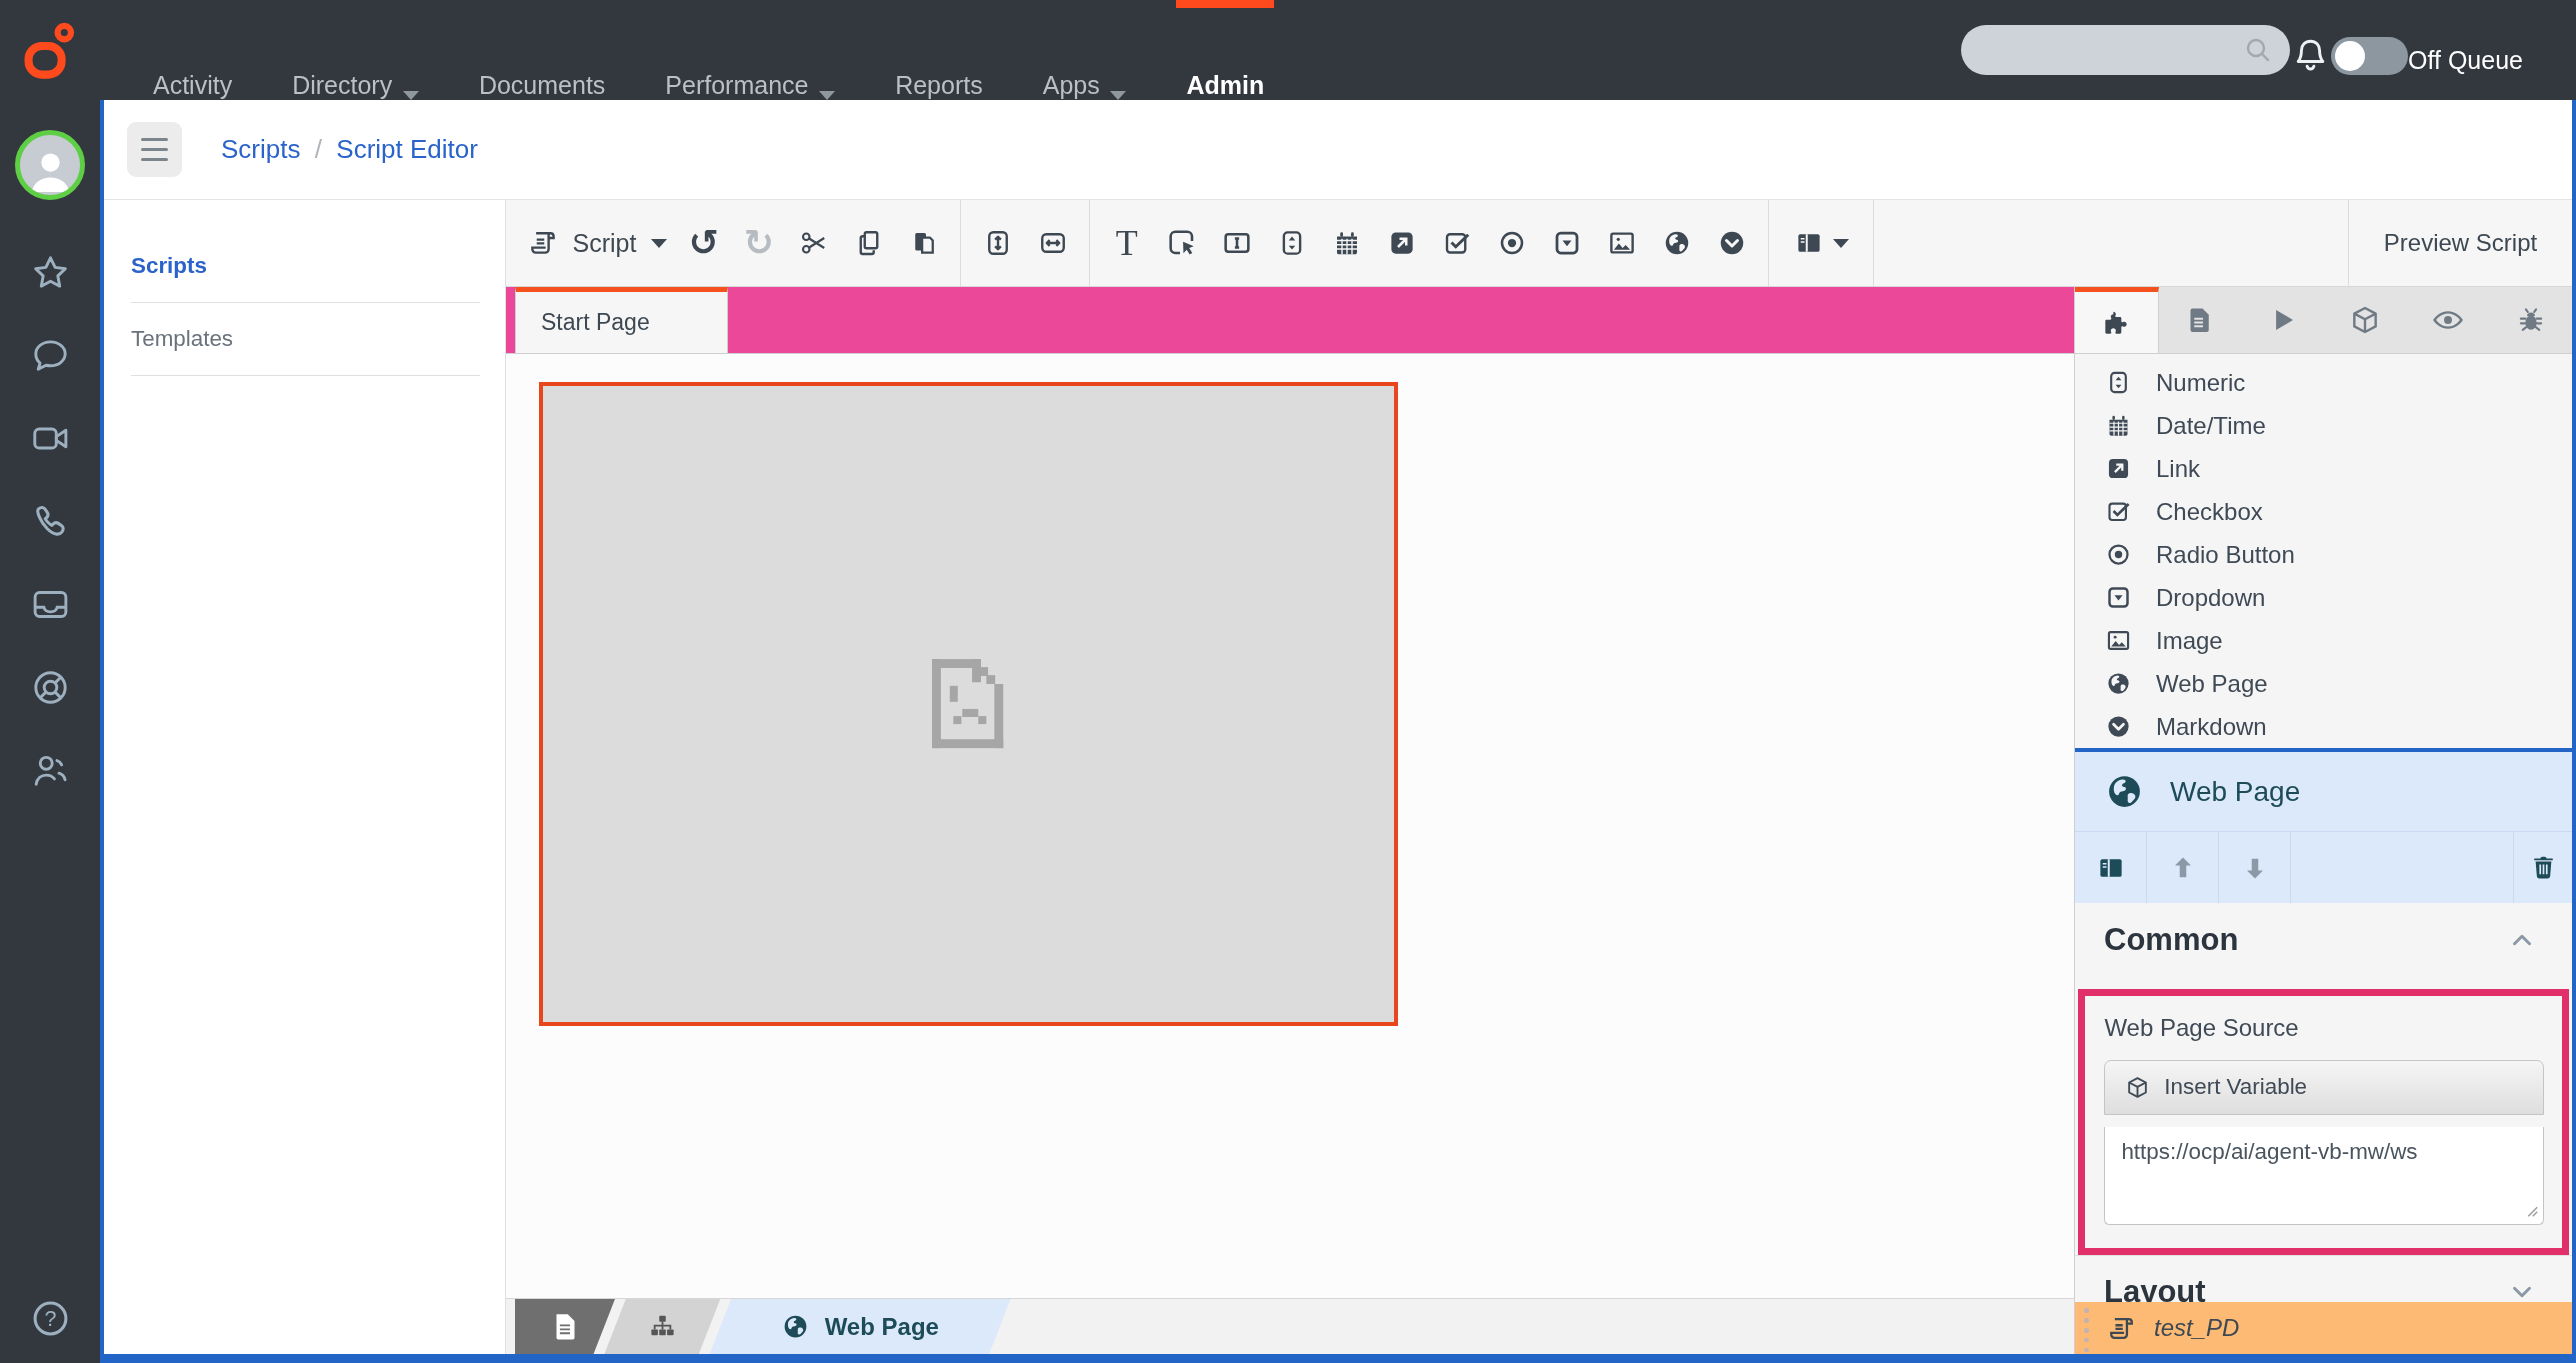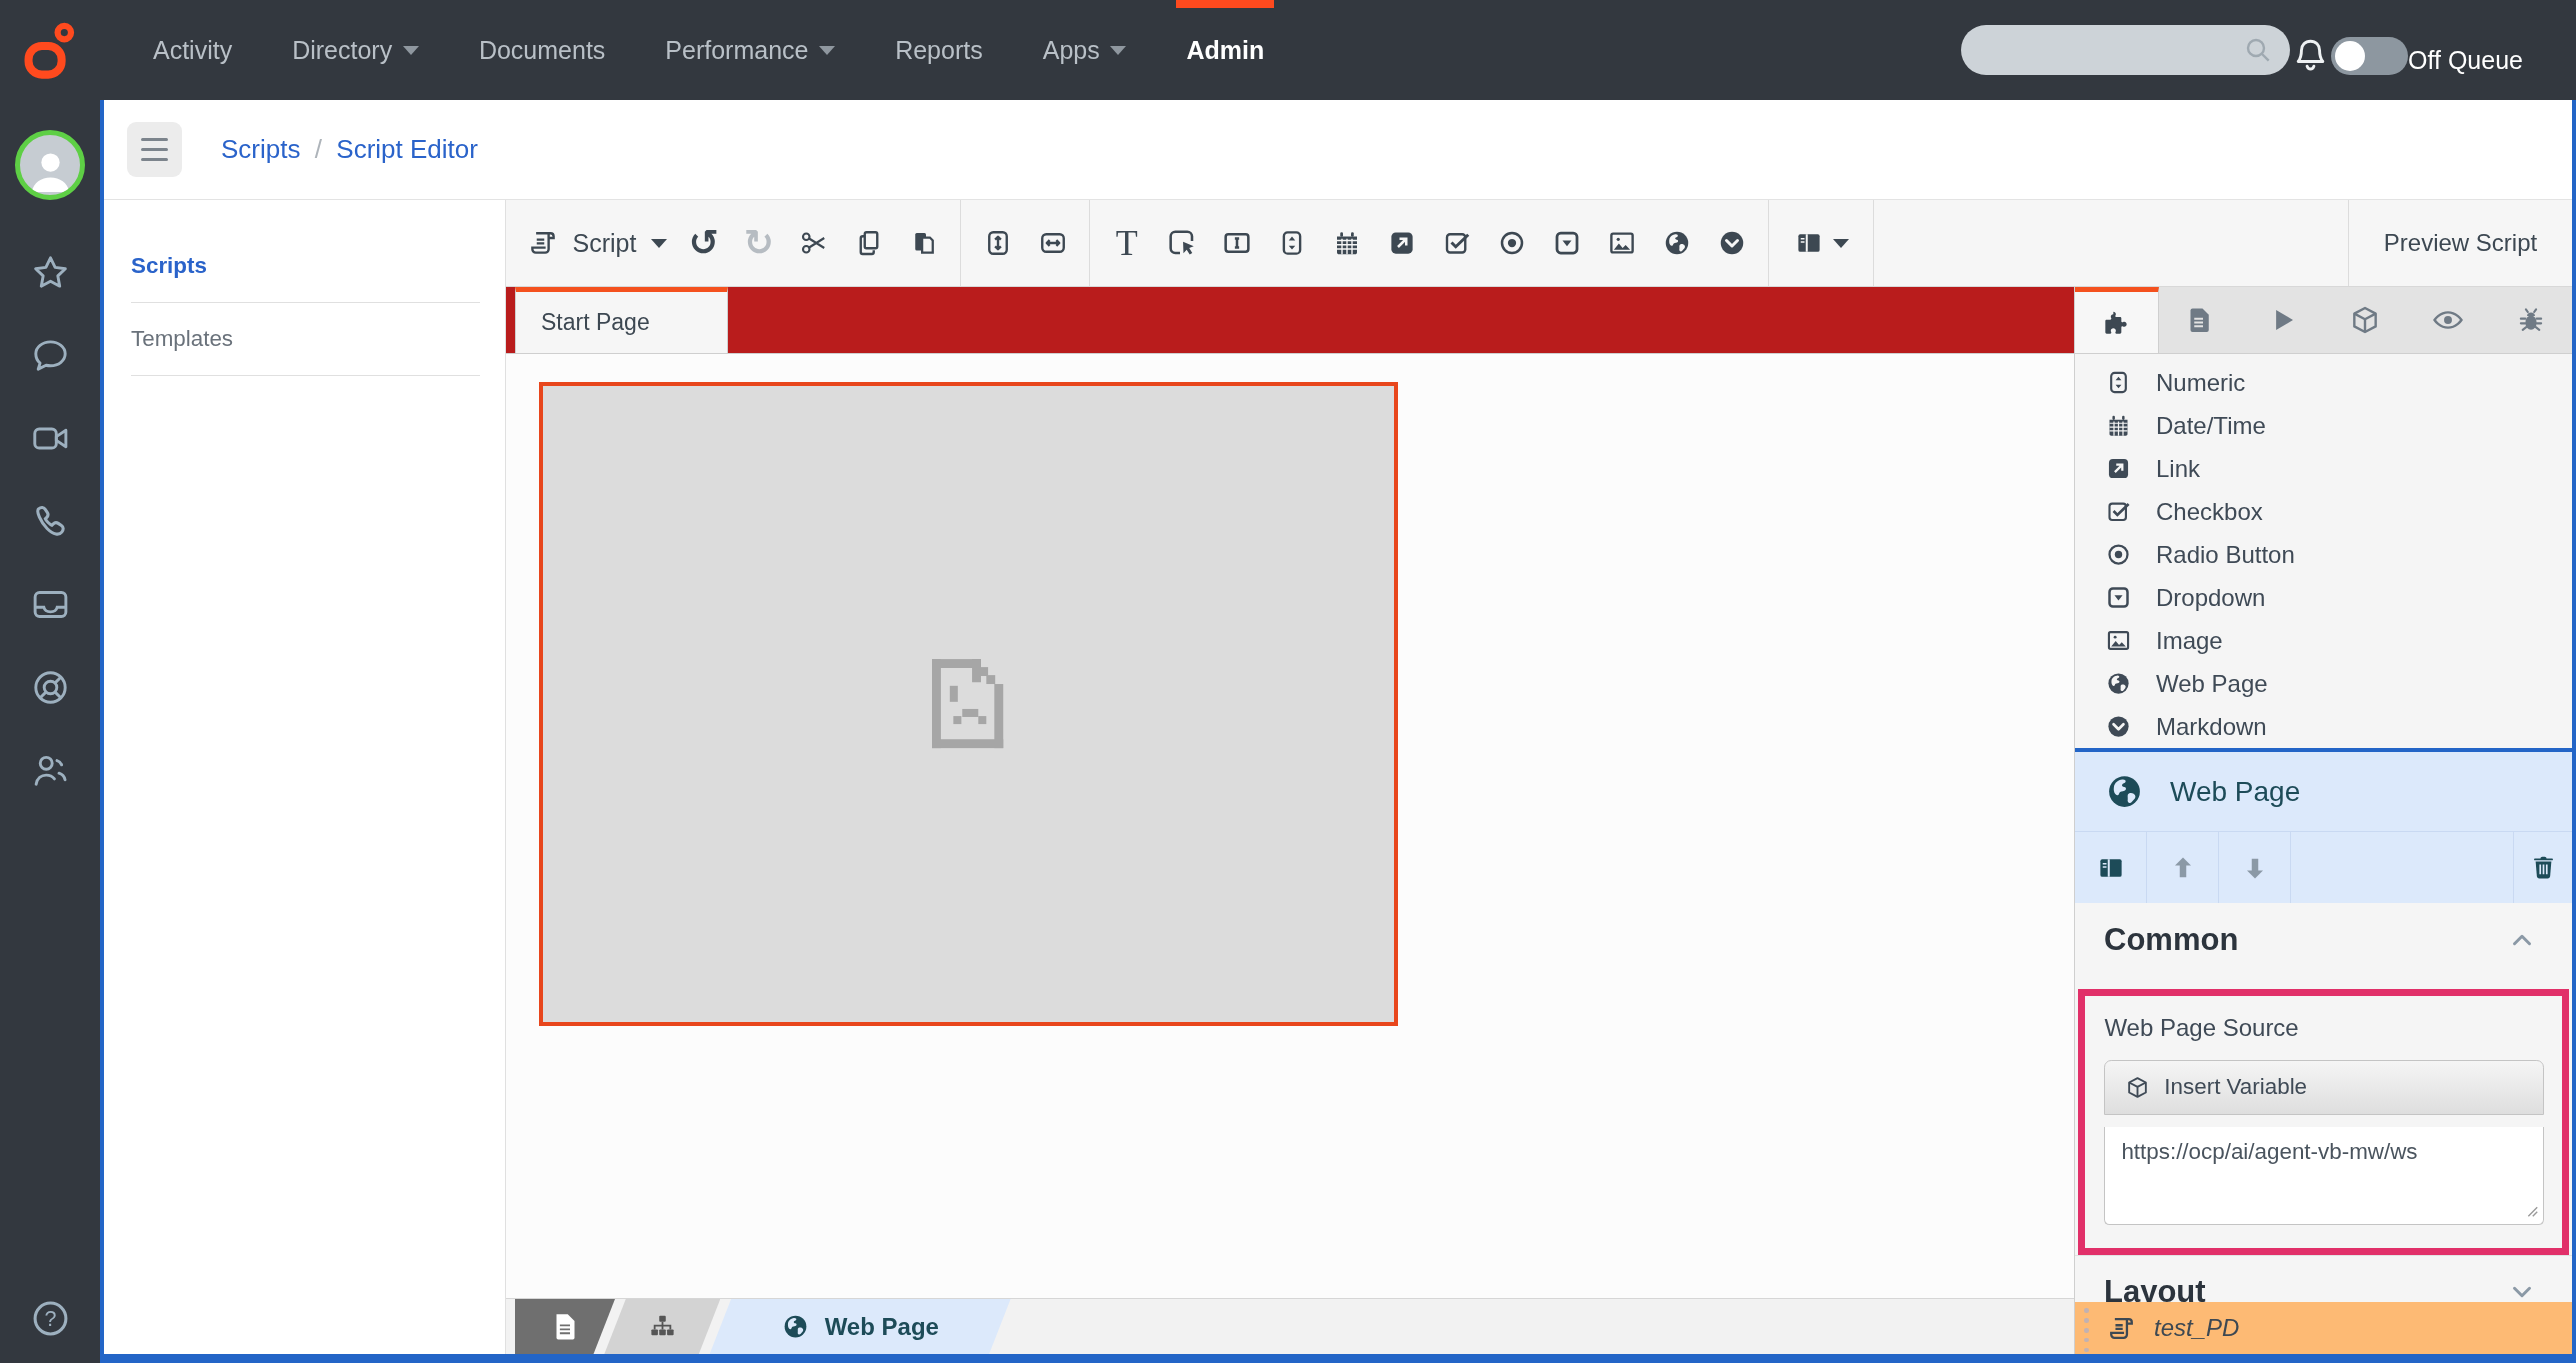--- a/index.html
+++ b/index.html
@@ -4,22 +4,22 @@
 <style>
   * { box-sizing: border-box; margin: 0; padding: 0; }
   html,body { width: 2576px; height: 1363px; overflow: hidden;
     font-family: "Liberation Sans", sans-serif; background: #33383f; }
 
   
   .topnav { position:absolute; left:0; top:0; width:2576px; height:100px;
     background:#33383f; display:flex; align-items:center; z-index:5; }
   .logo-cell { width:100px; display:flex; justify-content:center; }
   .nav-items { display:flex; align-items:center; height:100%; margin-left:23px; }
-  .nav-item { position:relative; height:100%; display:flex; align-items:center; gap:10.7px;
-    padding:8px 30px; color:#b9c0c7; font-size:25px; cursor:default; }
+  .nav-item { position:relative; height:100%; display:flex; align-items:flex-end; gap:10.7px;
+    padding:0 30px; color:#b9c0c7; font-size:25px; cursor:default; }
   .nav-item.active { color:#fff; font-weight:bold; }
   .nav-item.active::before { content:""; position:absolute; top:0; left:19.7px; right:19.7px;
     height:8px; background:#ff4a1e; }
   .caret { width:0; height:0; border-left:8px solid transparent; border-right:8px solid transparent;
     border-top:9px solid #8f979f; }
   .nav-right { margin-left:auto; display:flex; align-items:flex-end; padding-right:53px; }
   .search-wrap { position:relative; }
   .search-wrap input { width:329px; height:50px; border:none; outline:none; border-radius:25px;
     background:#cdd3d8; font-size:23px; padding:0 57px 0 25px; color:#333; }
   .search-mag { position:absolute; right:16px; top:9px; color:#9fa9b1; }
@@ -64,21 +64,21 @@
   .script-btn { display:flex; align-items:center; gap:15px; font-size:25px; padding:0 9px 0 21.5px; cursor:pointer; }
   .tool { width:55px; display:flex; justify-content:center; align-items:center; cursor:pointer; }
   .tool.dis { color:#b6bcc2; }
   .glyph { font-family:"DejaVu Sans", sans-serif; font-size:36px; line-height:1; font-weight:bold; }
   .sep { width:0.9px; background:#dcdcdc; align-self:stretch; margin:0 9px; }
   .preview-btn { width:224px; border-left:0.9px solid #dcdcdc; display:flex; align-items:center;
     justify-content:center; font-size:24px; color:#3d4852; cursor:pointer; }
 
   .content-row { flex:1; display:flex; min-height:0; }
   .canvas-col { width:1568px; display:flex; flex-direction:column; flex:0 0 auto; min-height:0; }
-  .tabstrip { height:67px; background:#b91c1c; border-bottom:0.9px solid #cfcfcf; display:flex; flex:0 0 auto; }
+  .tabstrip { height:67px; background:#ec4899; border-bottom:0.9px solid #cfcfcf; display:flex; flex:0 0 auto; }
   .page-tab { margin-left:9px; width:213px; background:#f6f6f6; border-top:5.4px solid #f4511e;
     border-left:0.9px solid #cfcfcf; border-right:0.9px solid #cfcfcf; display:flex; align-items:center;
     padding-left:25px; font-size:23px; color:#3d4852; cursor:pointer; }
   .page { flex:1; background:#fcfcfc; position:relative; overflow:hidden; }
   .webpage-box { position:absolute; left:33px; top:28px; width:859px; height:644px;
     background:#dcdcdc; border:4.5px solid #e8461c; display:flex; align-items:center; justify-content:center; }
 
   
   .statusbar { height:56px; background:#f2f2f2; border-top:0.9px solid #d6d6d6; display:flex;
     align-items:stretch; padding-left:9px; flex:0 0 auto; }

